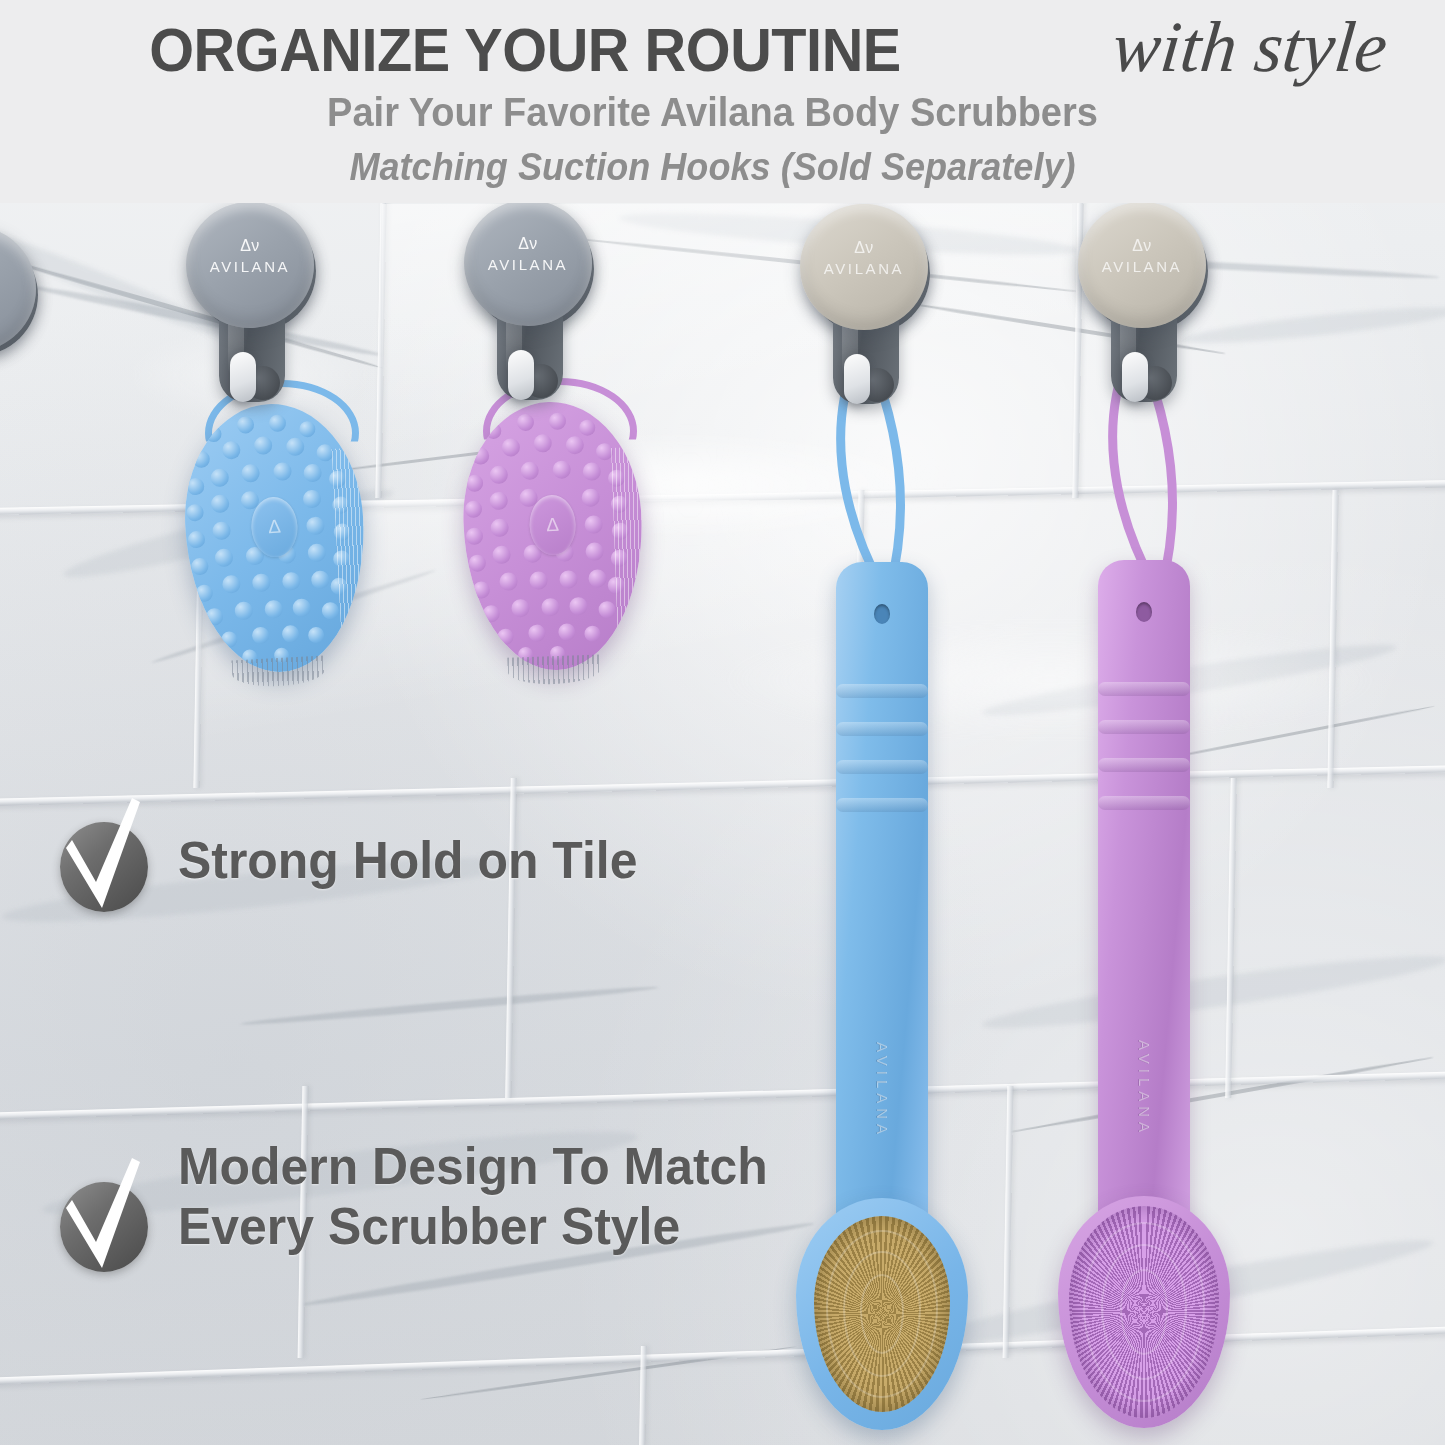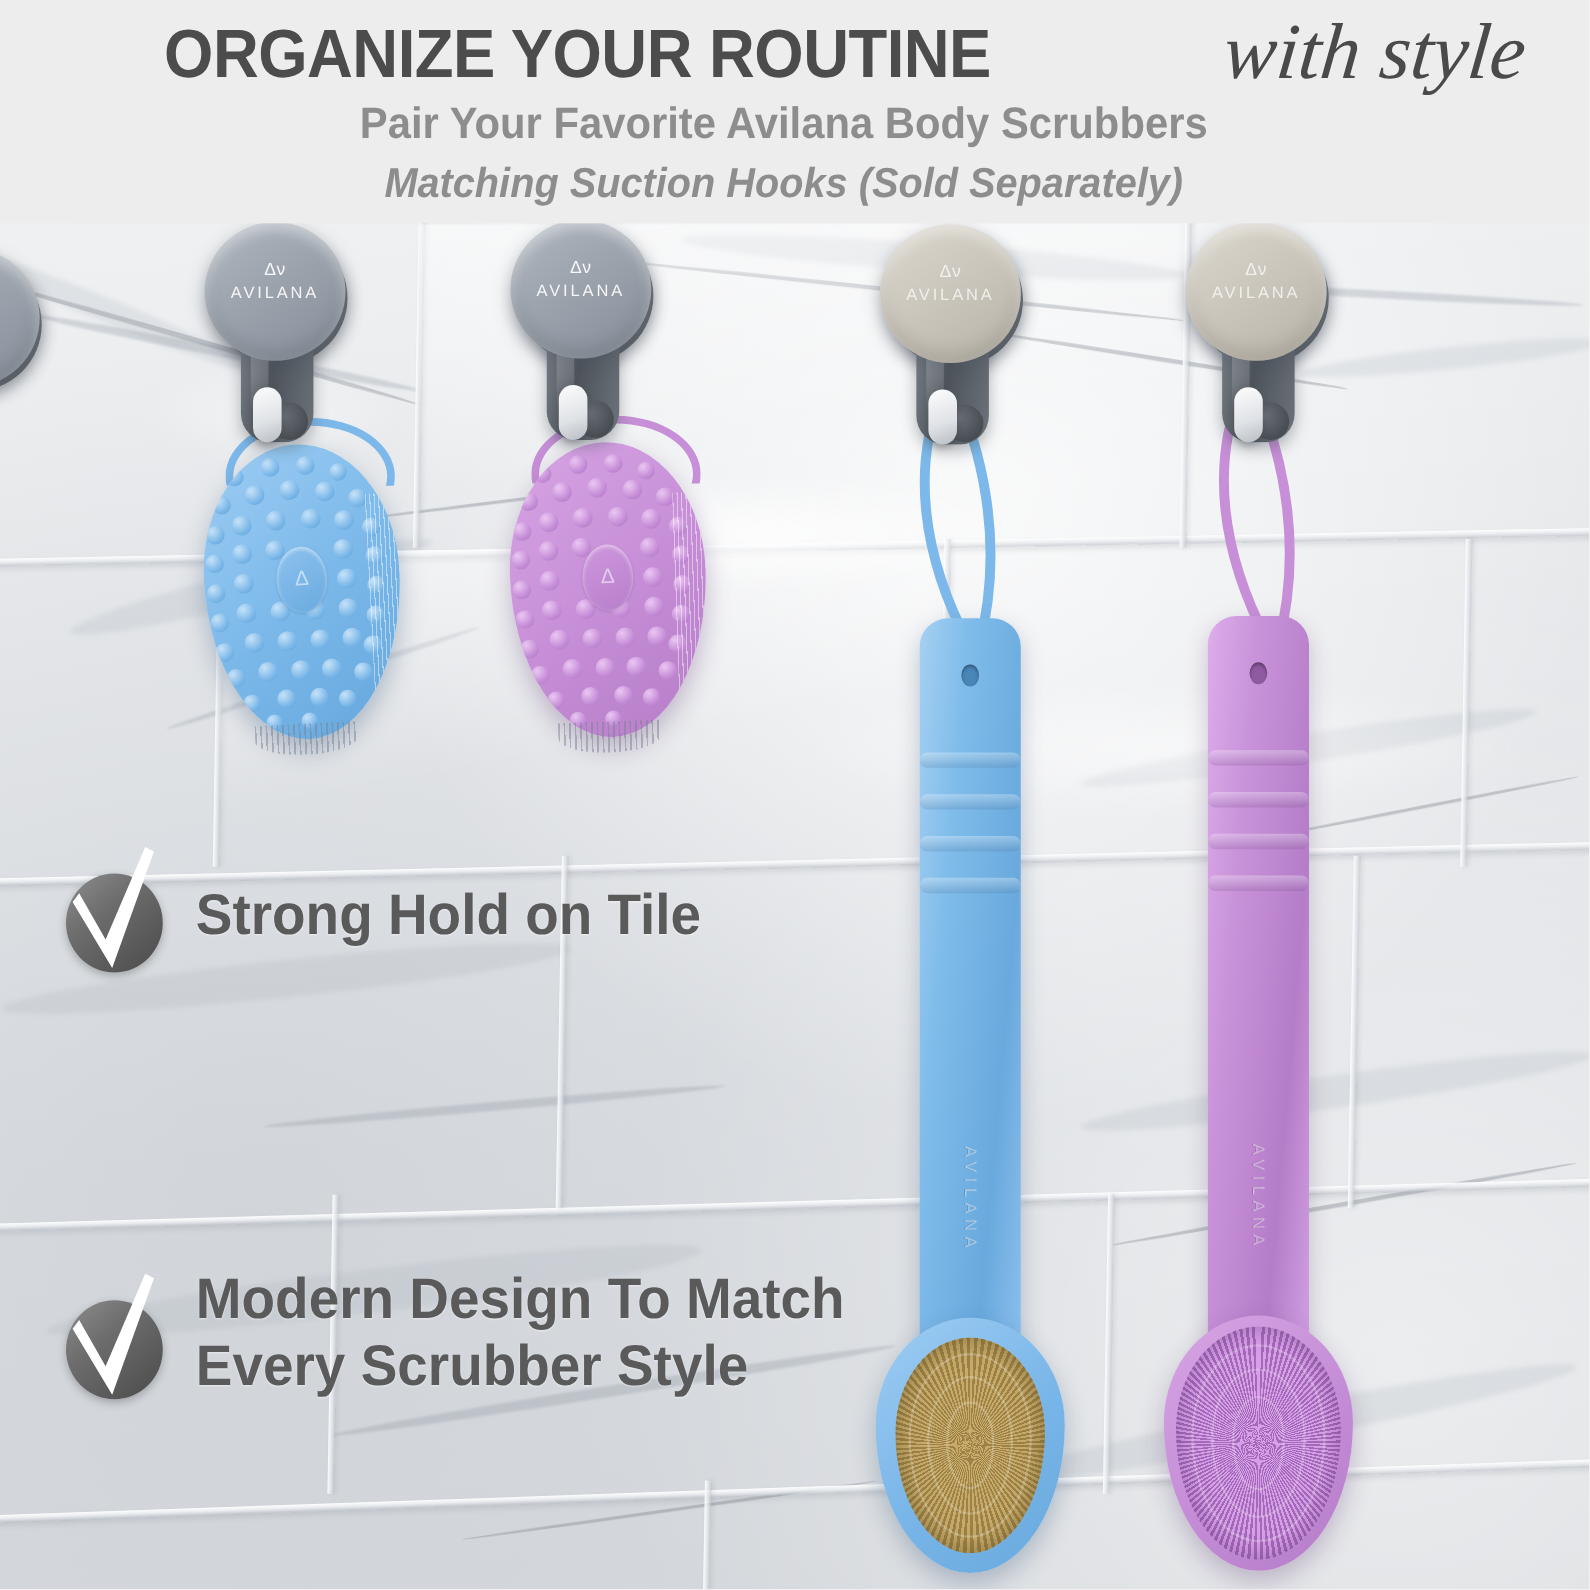--- a/index.html
+++ b/index.html
@@ -509,32 +509,32 @@
     <div class="emboss" style="top:520px;">AVILANA</div>
     <div class="head" style="top:636px;width:172px;height:232px;">
       <div class="bristle-oval bristle-sil" style="width:150px;height:212px;">
         <div class="ring" style="width:118px;height:176px;"></div>
         <div class="ring" style="width:82px;height:132px;"></div>
         <div class="ring" style="width:44px;height:82px;"></div>
       </div>
     </div>
   </div>
 
-  <div class="feature" style="left:52px;top:780px;">
+  <div class="feature" style="left:52px;top:808px;">
     <div class="checkwrap">
       <div class="circ"></div>
       <svg width="104" height="120" viewBox="0 0 104 120">
         <path d="M14,52 L20,44 L44,86 L80,2 L88,6 L50,112 Z" fill="#ffffff"></path>
       </svg>
     </div>
     <div class="ftext">Strong Hold on Tile</div>
   </div>
 
 
-  <div class="feature" style="left:52px;top:1132px;align-items:flex-end;">
+  <div class="feature" style="left:52px;top:1132px;align-items:flex-start;">
     <div class="checkwrap" style="margin-top:36px;">
       <div class="circ"></div>
       <svg width="104" height="120" viewBox="0 0 104 120">
         <path d="M14,52 L20,44 L44,86 L80,2 L88,6 L50,112 Z" fill="#ffffff"></path>
       </svg>
     </div>
     <div class="ftext" style="margin-top:4px;">Modern Design To Match
 Every Scrubber Style</div>
   </div>
 

